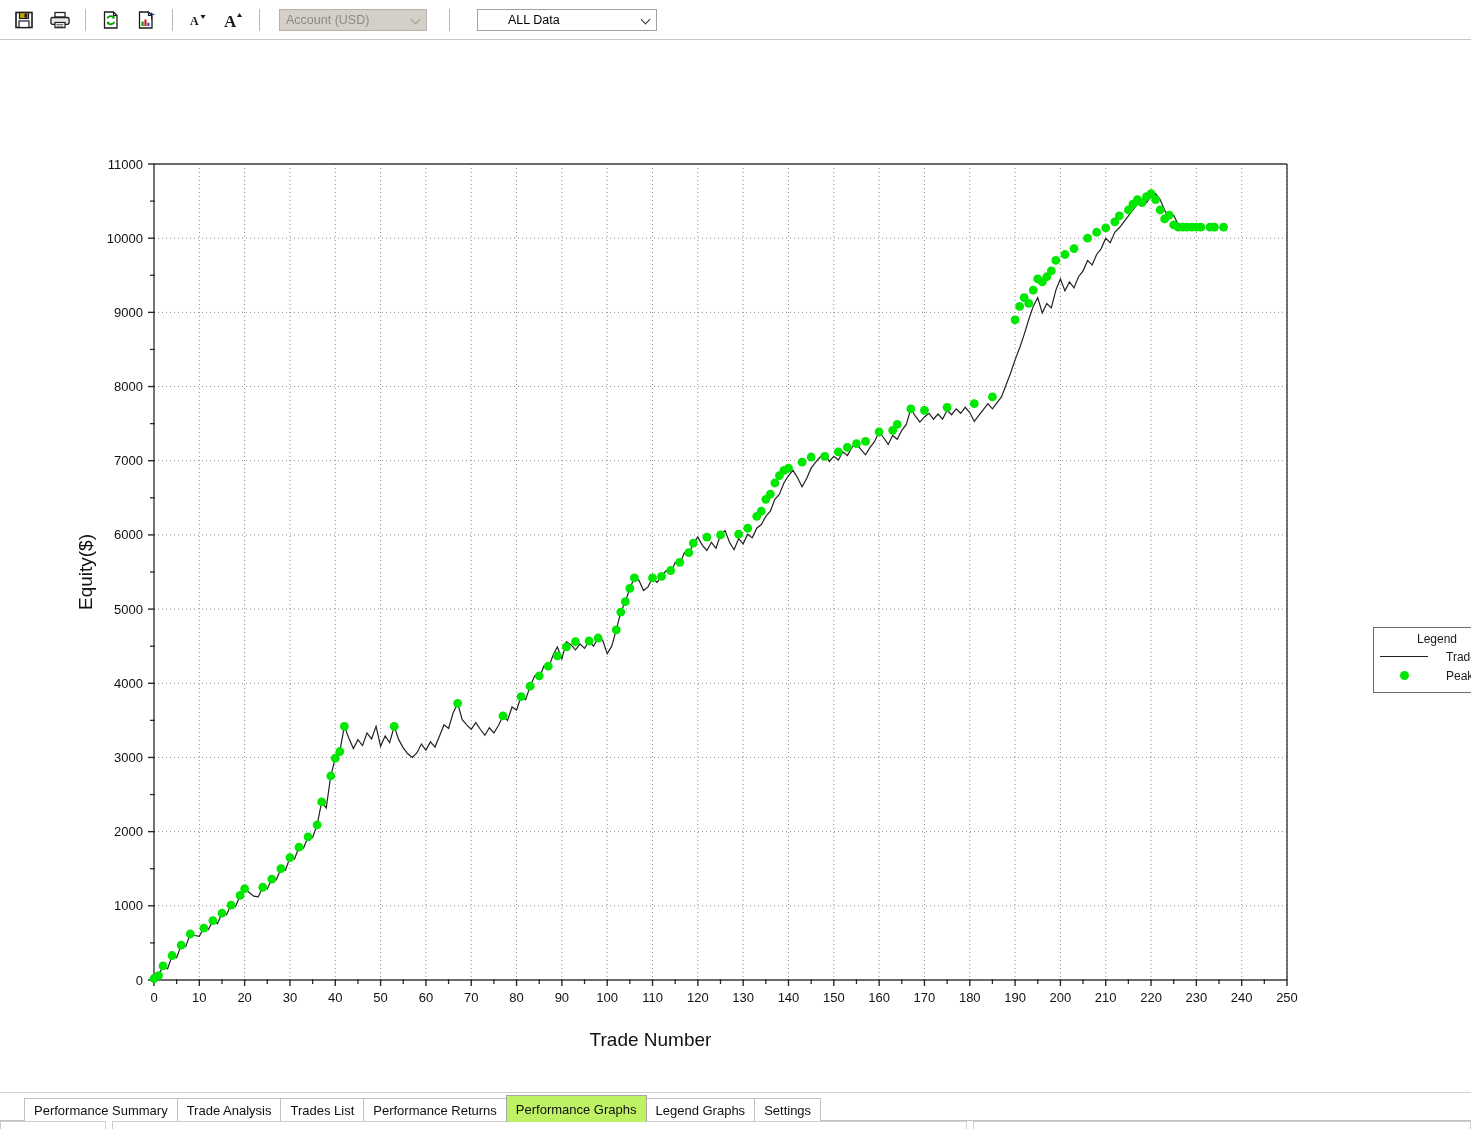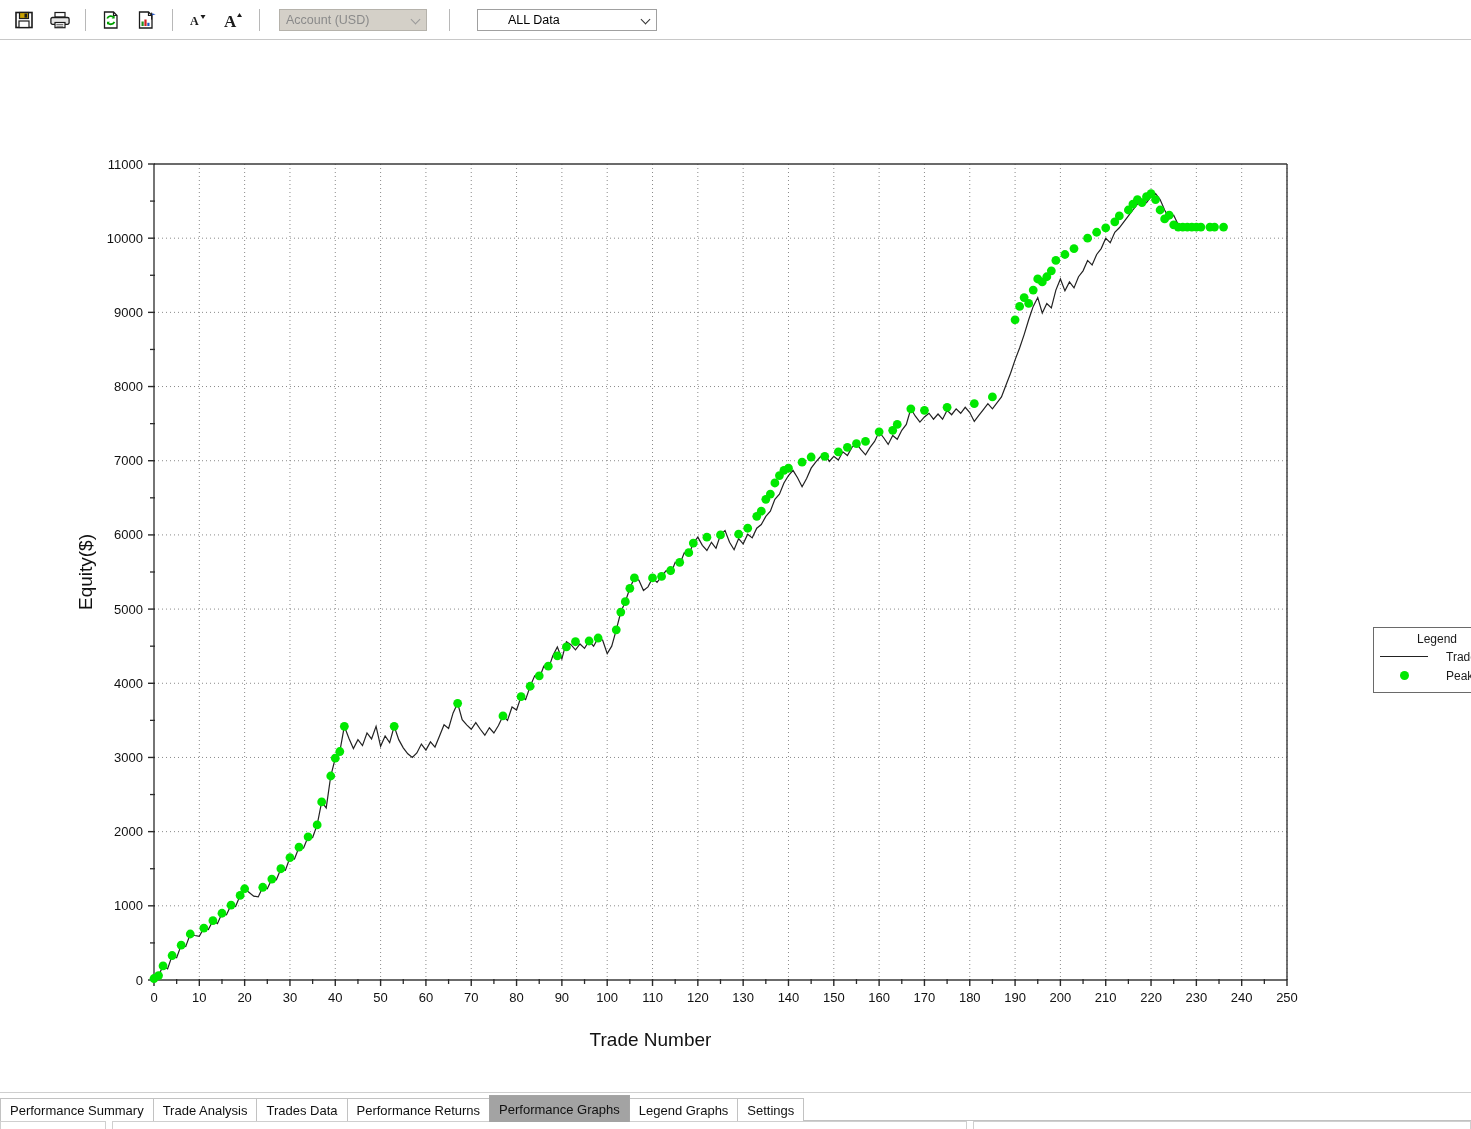--- a/index.html
+++ b/index.html
@@ -152,38 +152,39 @@
     position: absolute; left: 0; bottom: 0;
     width: 1471px; height: 37px;
     background: #ffffff;
     border-top: 1px solid #cfcfcf;
     box-sizing: border-box;
   }
   .tabs {
     position: absolute; left: 0; top: 3px;
     display: flex; align-items: flex-end;
     height: 26px;
+    padding-left: 24px;
   }
   .tab {
     height: 24px;
     padding: 0 9px;
     display: flex; align-items: center;
     font-size: 13px;
     color: #111;
     border: 1px solid #c2c2c2;
     border-bottom: none;
     background: #ffffff;
     margin-right: -1px;
     box-sizing: border-box;
     cursor: pointer;
     white-space: nowrap;
   }
   .tab.active {
     height: 27px;
-    background: #a3a3a3;
+    background: #bef264;
     border: 1px solid #a6a6a6;
     border-bottom: none;
     position: relative;
     z-index: 3;
   }
   .tab-underline {
     position: absolute; left: 0; bottom: 8px;
     width: 1471px; height: 1px;
     background: #c2c2c2;
   }
@@ -586,21 +587,21 @@
   <div class="tabstrip">
     <div class="tab-underline"></div>
     <div class="tabs" id="tabs-container">
         <div class="tab">
           <span>Performance Summary</span>
         </div>
         <div class="tab">
           <span>Trade Analysis</span>
         </div>
         <div class="tab">
-          <span>Trades Data</span>
+          <span>Trades List</span>
         </div>
         <div class="tab">
           <span>Performance Returns</span>
         </div>
         <div class="tab active">
           <span>Performance Graphs</span>
         </div>
         <div class="tab">
           <span>Legend Graphs</span>
         </div>

